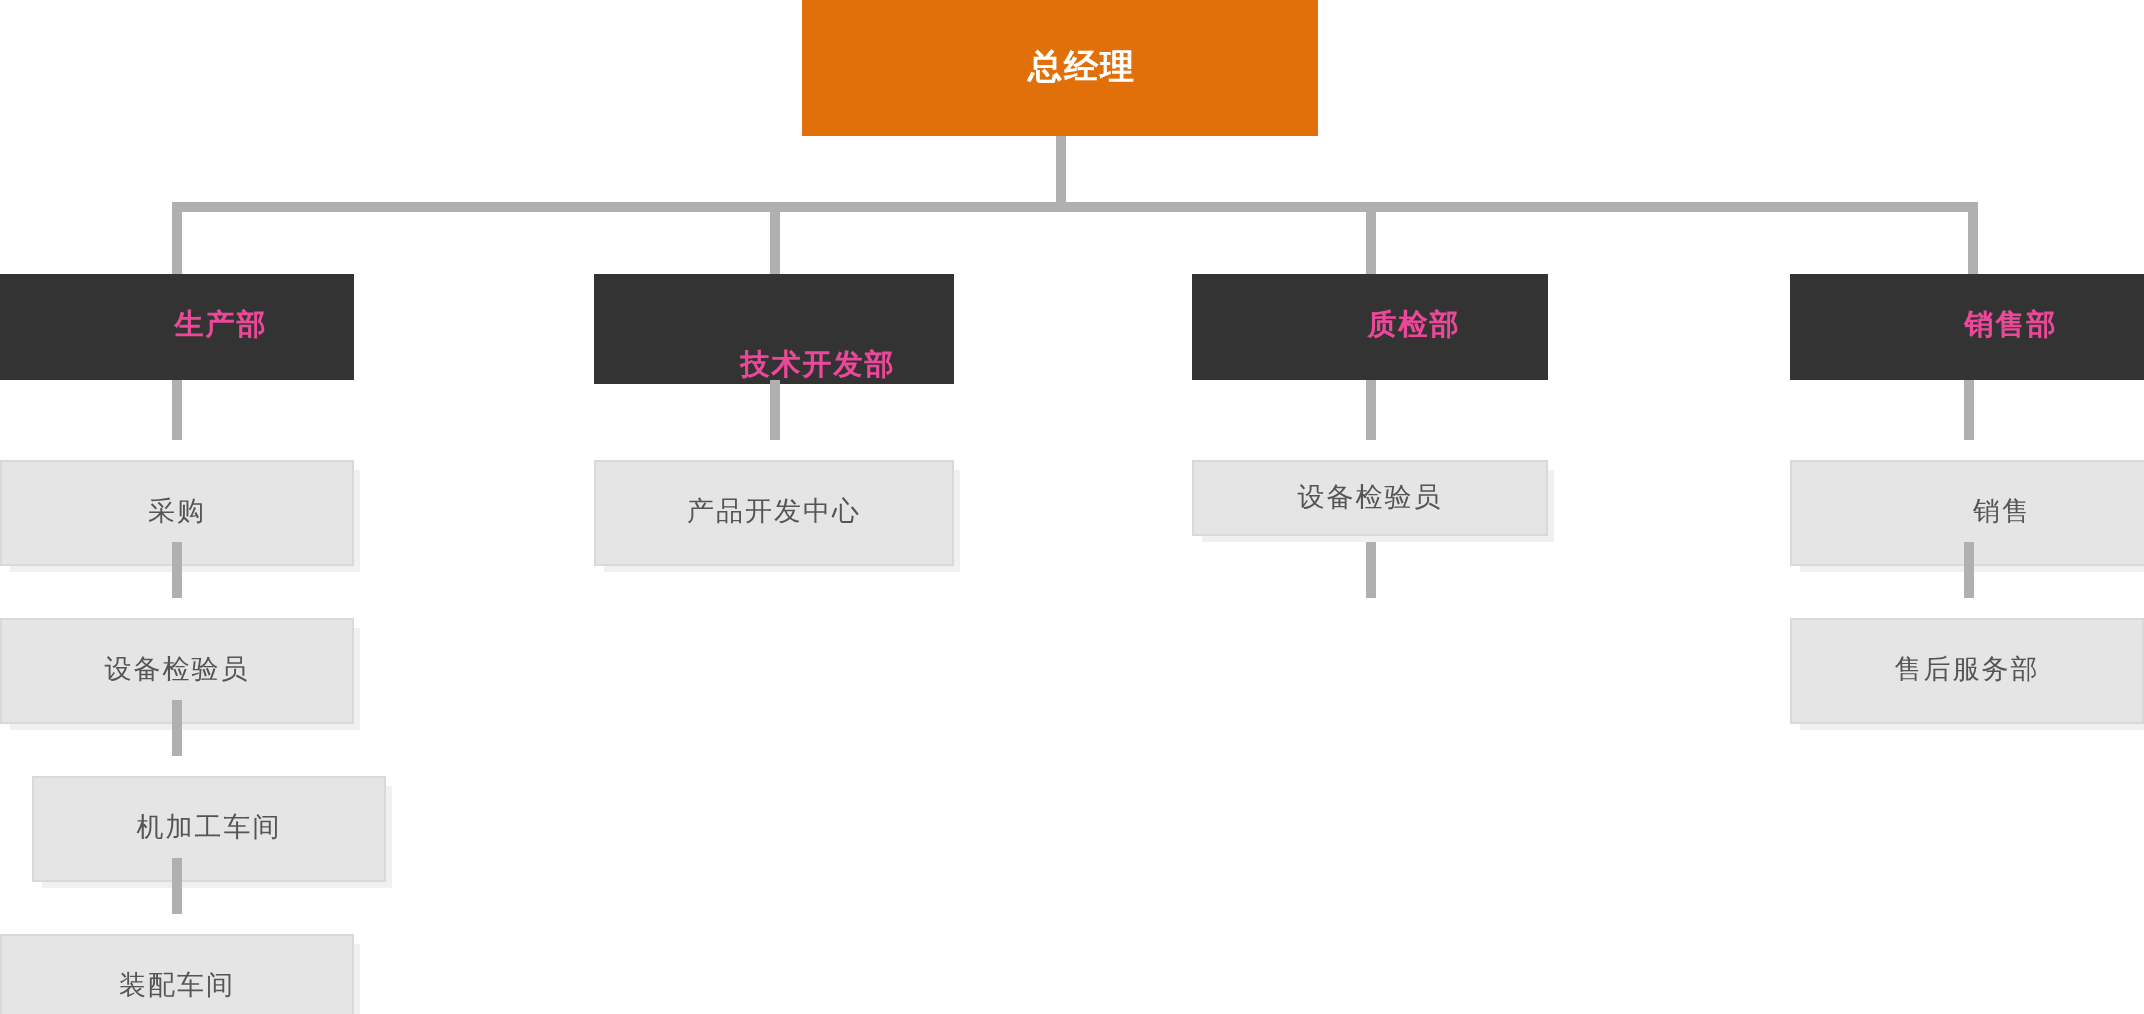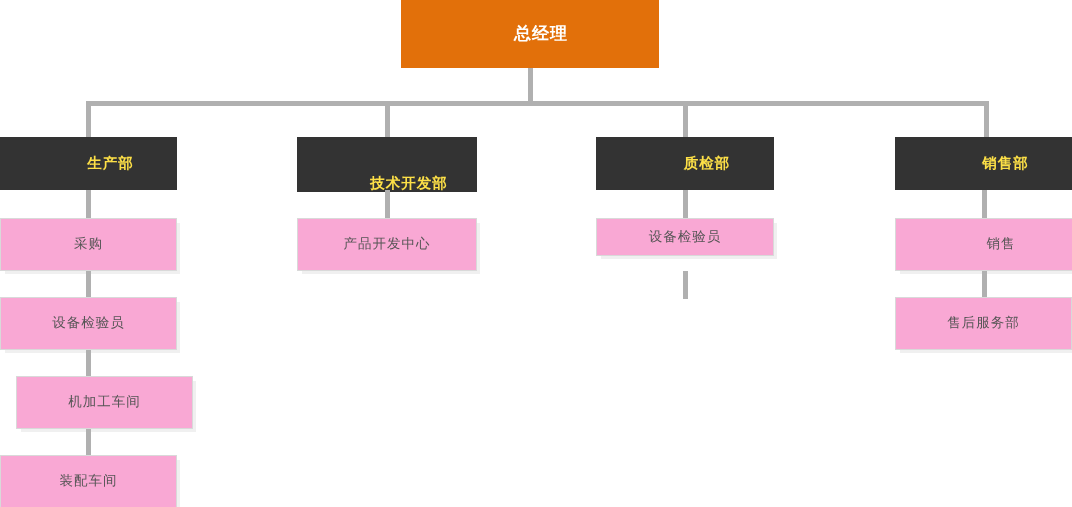--- a/index.html
+++ b/index.html
@@ -34,33 +34,34 @@
 
   .node-root {
     background: #e2700a;
     color: #ffffff;
     font-size: 17px;
     font-weight: bold;
   }
 
   .node-dept {
     background: #333333;
-    color: #fde047;
+    color: #ec4899;
     font-size: 14.5px;
     font-weight: bold;
     padding-left: 44px;
   }
 
   .node-unit {
-    background: #f9a8d4;
+    background: #e5e5e5;
     color: #555555;
     font-size: 13.5px;
     font-weight: normal;
     border: 1px solid #d9d9d9;
     box-shadow: 4px 4px 0 -1px rgba(0,0,0,0.06);
+    margin-top: 12px;
   }
 
   
   .conn {
     position: absolute;
     background: #b0b0b0;
   }
   .conn-v { width: 5px; }
   .conn-h { height: 5px; }
 </style>

